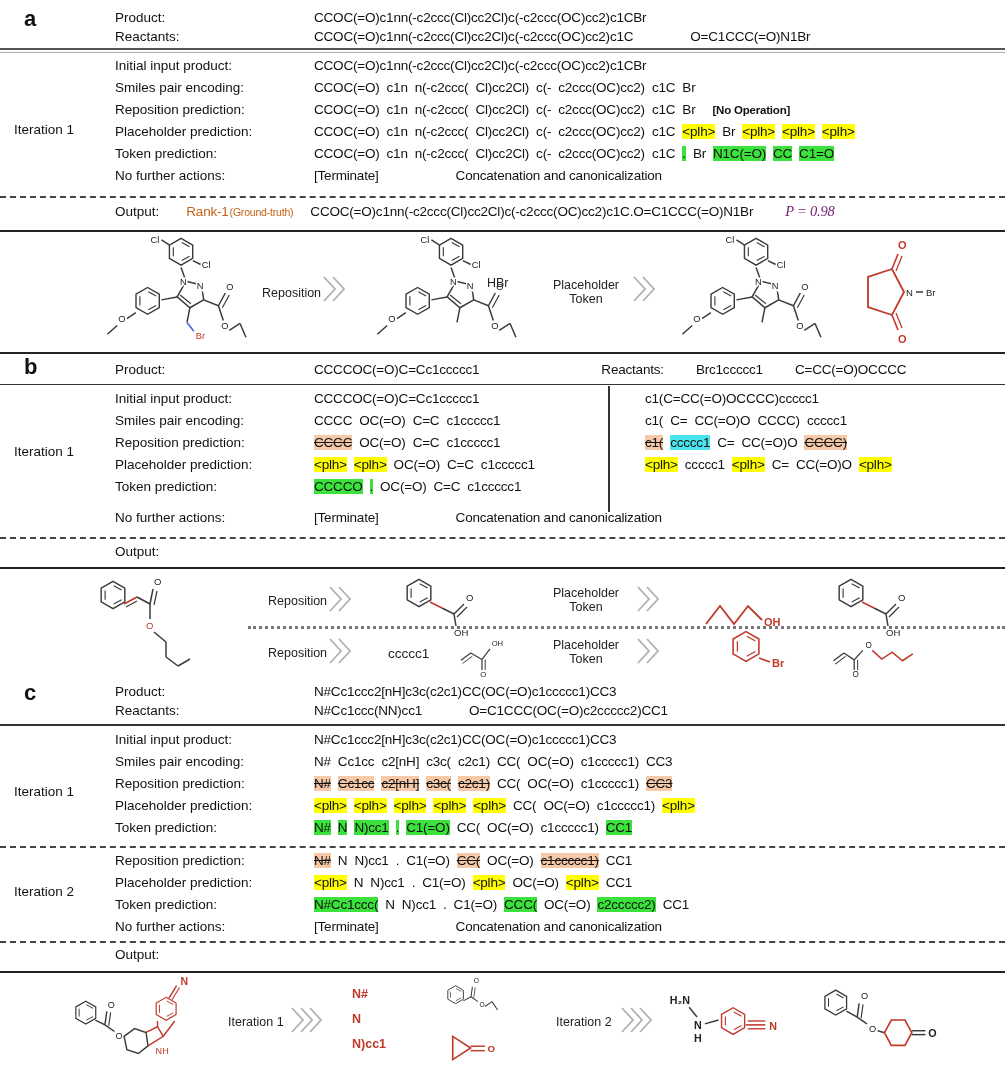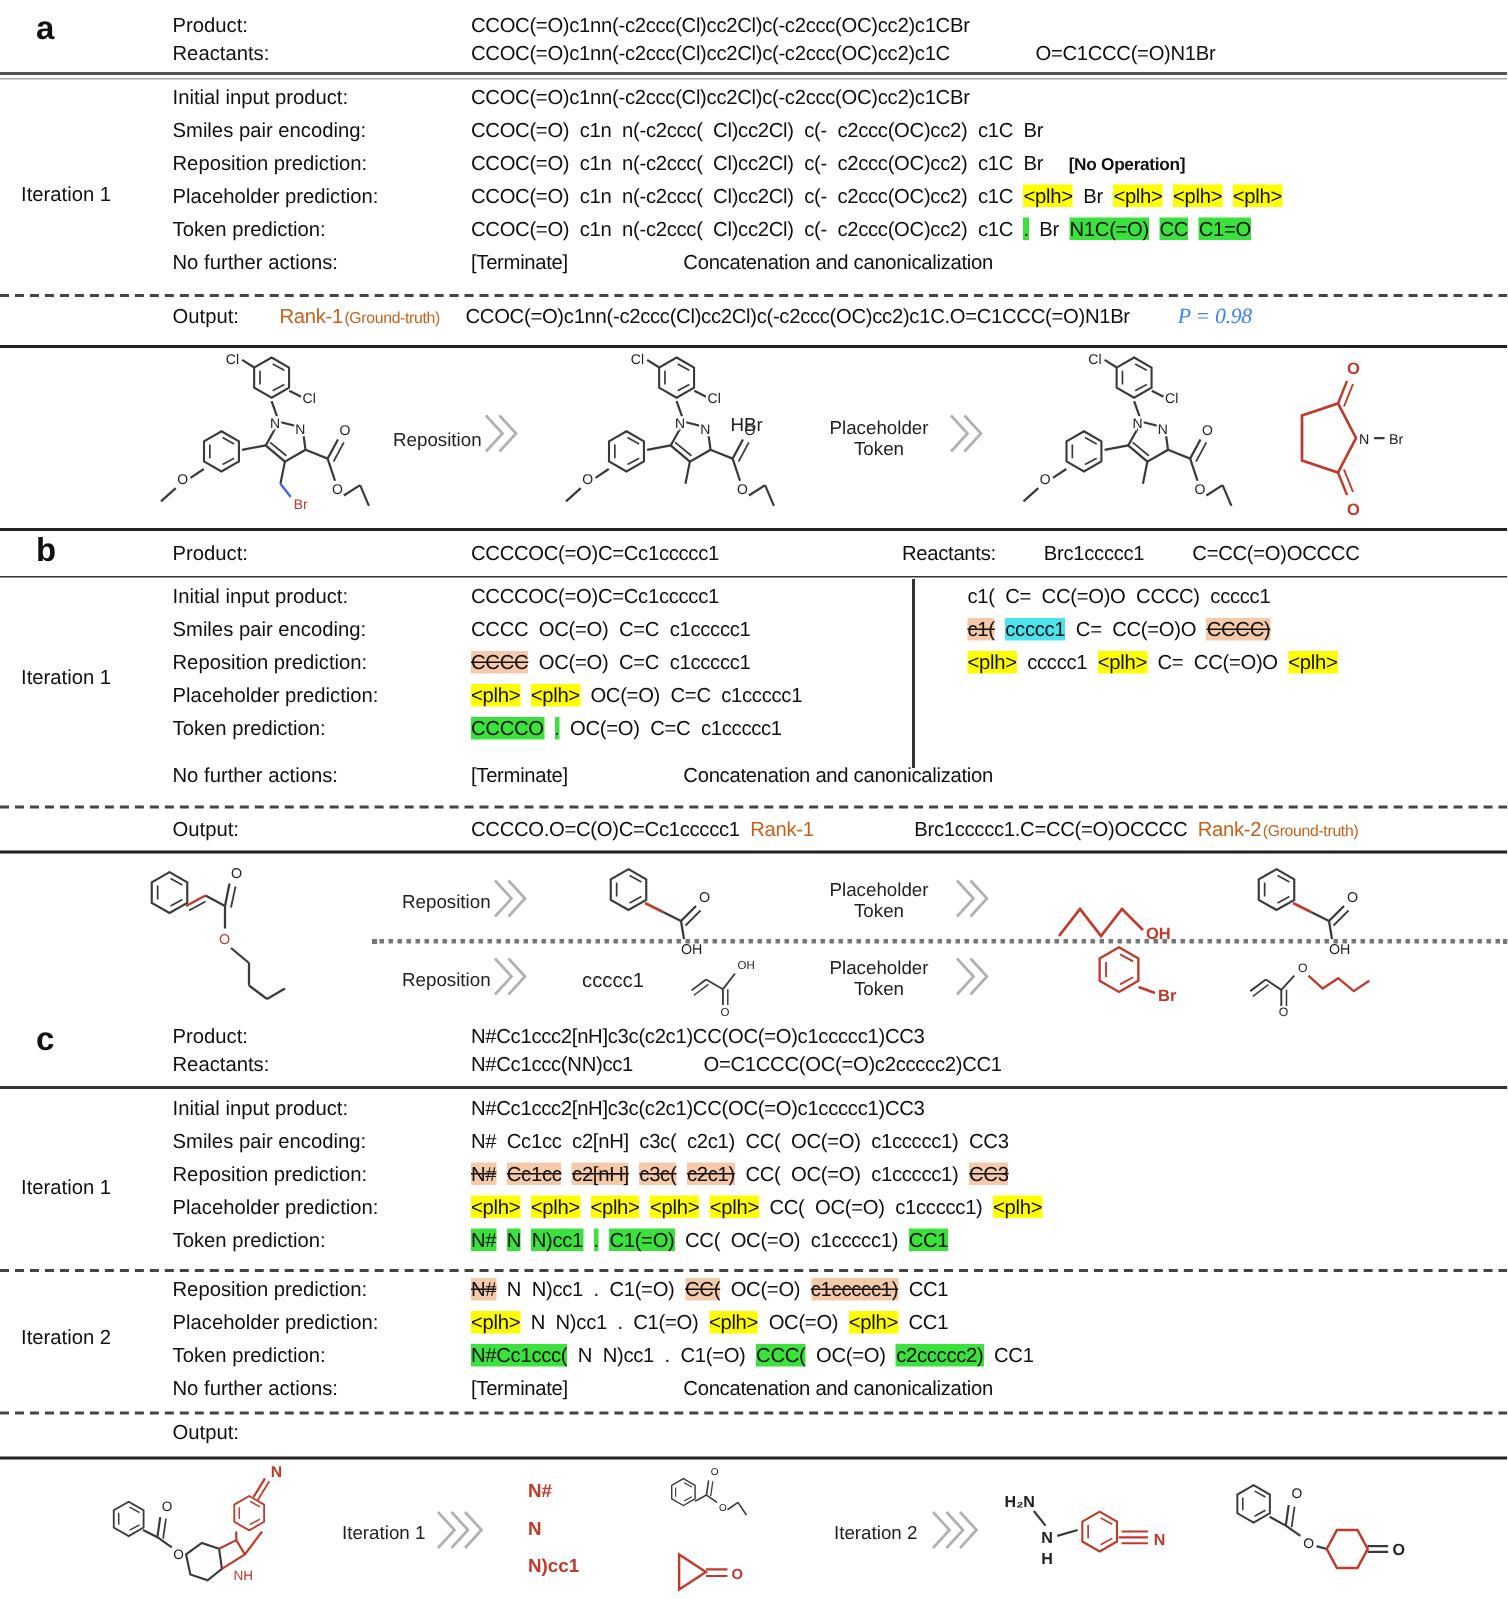--- a/index.html
+++ b/index.html
@@ -13,21 +13,21 @@
   .tok{font-size:13.5px;letter-spacing:-0.2px;margin-right:7px;}
   .tok.tight{margin-right:1px;}
   .hdr .row{height:19px;}
   .y{background:#ffff00;}
   .g{background:#3ce23c;}
   .s{background:#f6caa9;text-decoration:line-through;}
   .c{background:#4ae4ef;}
   .b{font-weight:bold;font-size:11.5px;}
   .org{color:#c8611a;}
   .org-sm{color:#c8611a;font-size:10.5px;}
-  .org-p{color:#3b82f6;font-family:"Liberation Serif",serif;font-style:italic;font-size:14.5px;}
+  .org-p{color:#701a75;font-family:"Liberation Serif",serif;font-style:italic;font-size:14.5px;}
   .ml10{margin-left:10px;} .ml25{margin-left:25px;}
   .ml40{margin-left:40px;} .ml50{margin-left:50px;} .ml60{margin-left:60px;}
   .ml70{margin-left:70px;} .ml115{margin-left:115px;}
   .panel-letter{font-size:22px;font-weight:600;}
   .iter-label{font-size:13.5px;}
   .dline{left:0;right:0;height:2px;border-top:2px solid #555;border-bottom:1px solid #aaa;}
   .thick{left:0;right:0;height:0;border-top:2.5px solid #222;}
   .thin{left:0;right:0;height:0;border-top:1.5px solid #333;}
   .med{left:0;right:0;height:0;border-top:2px solid #333;}
   .dashl{left:0;right:0;height:0;border-top:2px dashed #444;}
@@ -244,40 +244,42 @@
         <span class="rtokens"><span class="tok y">&lt;plh&gt;</span><span class="tok y">&lt;plh&gt;</span><span class="tok">OC(=O)</span><span class="tok">C=C</span><span class="tok">c1ccccc1</span></span>
       </div>
       <div class="row">
         <span class="rlabel">Token prediction:</span>
         <span class="rtokens"><span class="tok g">CCCCO</span><span class="tok g">.</span><span class="tok">OC(=O)</span><span class="tok">C=C</span><span class="tok">c1ccccc1</span></span>
       </div>
     </div>
   <div class="abs vline" style="left:608px;top:386px;height:126px"></div>
   <div class="abs" style="left:645px;top:389px;width:355px">
       <div class="row">
+        <span class="rtokens"><span class="tok">c1(C=CC(=O)OCCCC)ccccc1</span></span>
+      </div>
+      <div class="row">
         <span class="rtokens"><span class="tok">c1(</span><span class="tok">C=</span><span class="tok">CC(=O)O</span><span class="tok">CCCC)</span><span class="tok">ccccc1</span></span>
       </div>
       <div class="row">
         <span class="rtokens"><span class="tok s">c1(</span><span class="tok c">ccccc1</span><span class="tok">C=</span><span class="tok">CC(=O)O</span><span class="tok s">CCCC)</span></span>
       </div>
       <div class="row">
         <span class="rtokens"><span class="tok y">&lt;plh&gt;</span><span class="tok">ccccc1</span><span class="tok y">&lt;plh&gt;</span><span class="tok">C=</span><span class="tok">CC(=O)O</span><span class="tok y">&lt;plh&gt;</span></span>
       </div>
     </div>
   <div class="abs" style="left:115px;top:508px;width:888px">
       <div class="row">
         <span class="rlabel">No further actions:</span>
         <span class="rtokens"><span class="tok">[Terminate]</span><span class="tok ml70">Concatenation and canonicalization</span></span>
       </div>
     </div>
   <div class="abs dashl" style="top:537px"></div>
   <div class="abs" style="left:115px;top:544px;width:888px">
       <div class="row">
         <span class="rlabel">Output:</span>
-        <span class="rtokens"><span class="tok">CCCCO.O=C(O)C=Cc1ccccc1</span><span class="tok org">Rank-1</span><span class="tok ml60">Brc1ccccc1.C=CC(=O)OCCCC</span><span class="tok org tight">Rank-2</span><span class="tok org-sm">(Ground-truth)</span></span>
       </div>
     </div>
   <div class="abs thick" style="top:567px"></div>
 
   <div class="abs" style="left:0;top:572px;width:1005px;height:108px">
 
     <svg class="abs" style="left:92px;top:2px" width="165" height="104" viewBox="0 0 165 104">
       <use href="#benz" x="6" y="6" width="30" height="33" color="#3a3a3a"></use>
       <line x1="32" y1="30" x2="45" y2="23" stroke="#c0392b" stroke-width="1.7"></line>
       <line x1="34" y1="33" x2="45" y2="27" stroke="#3a3a3a" stroke-width="1.2"></line>

